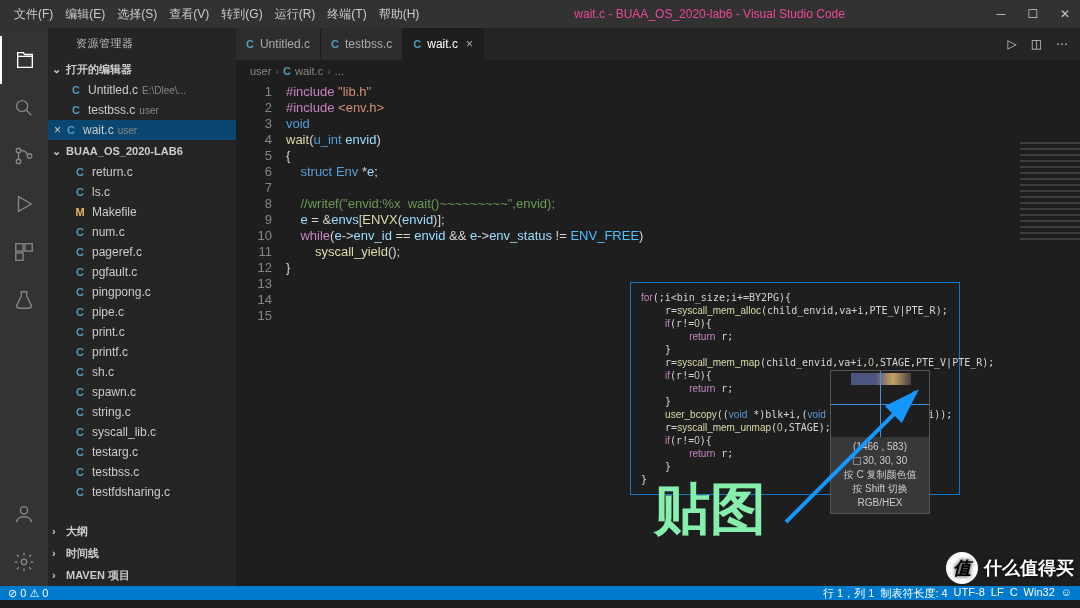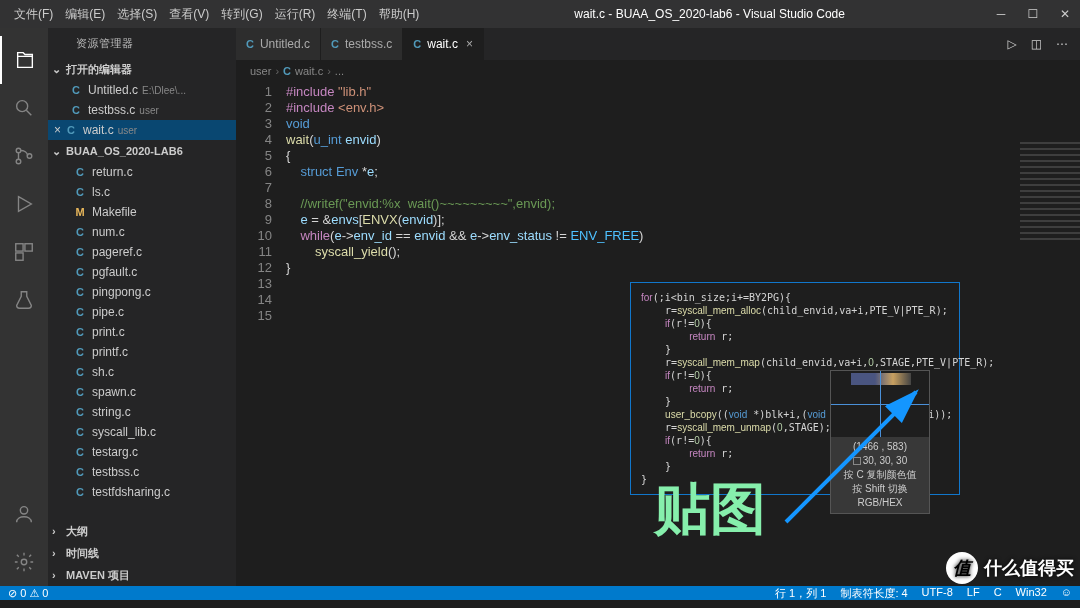--- a/index.html
+++ b/index.html
@@ -1,21 +1,21 @@
 <!DOCTYPE html>
 <html><head>
 <meta charset="utf-8">
 <style>
 * { margin: 0; padding: 0; box-sizing: border-box; font-family: "Segoe UI", "Microsoft YaHei", sans-serif; }
 body { width: 1080px; height: 608px; background: #1e1e1e; color: #ccc; overflow: hidden; position: relative; font-size: 12px; }
 
 .titlebar { height: 28px; background: #323233; display: flex; align-items: center; padding: 0 8px; color: #ccc; }
 .titlebar .menu { display: flex; }
 .titlebar .menu span { padding: 2px 6px; font-size: 12px; }
-.titlebar .title { flex: 1; text-align: center; font-size: 12px; color: #ffffff; }
+.titlebar .title { flex: 1; text-align: center; font-size: 12px; color: #ec4899; }
 .titlebar .wincontrols { display: flex; gap: 18px; }
 .titlebar .wincontrols span { width: 14px; text-align: center; color: #ccc; }
 
 .main { display: flex; height: calc(100% - 28px - 22px); }
 
 .activitybar { width: 48px; background: #333333; display: flex; flex-direction: column; align-items: center; padding-top: 8px; }
 .activitybar .icon { width: 48px; height: 48px; display: flex; align-items: center; justify-content: center; color: #858585; }
 .activitybar .icon.active { color: #fff; border-left: 2px solid #fff; }
 .activitybar .spacer { flex: 1; }
 
@@ -71,21 +71,21 @@
 .magnifier .preview::after { content: ""; position: absolute; top: 0; bottom: 0; left: 50%; border-left: 1px solid #4a90d9; }
 .magnifier .pixblock { position: absolute; top: 2px; left: 20px; width: 60px; height: 12px; background: linear-gradient(90deg, #4a5580 40%, #c8a060 70%, #444 100%); }
 .magnifier .info { background: #383838; padding: 3px 2px; line-height: 14px; }
 .magnifier .sq { display: inline-block; width: 8px; height: 8px; border: 1px solid #888; vertical-align: middle; margin-right: 2px; }
 
 .big-text { position: absolute; left: 418px; top: 444px; font-size: 56px; color: #86efac; font-weight: bold; font-family: "Microsoft YaHei"; }
 .arrow-svg { position: absolute; left: 540px; top: 354px; pointer-events: none; }
 
 .statusbar { height: 14px; background: #007acc; display: flex; align-items: center; color: #fff; font-size: 11px; padding: 0 8px; }
 .statusbar .left { display: flex; gap: 8px; }
-.statusbar .right { margin-left: auto; display: flex; gap: 14px; }
+.statusbar .right { margin-left: auto; display: flex; gap: 6px; }
 
 .watermark { position: absolute; right: 6px; bottom: 24px; display: flex; align-items: center; gap: 6px; color: #fff; font-size: 18px; font-weight: bold; text-shadow: 0 0 4px #000; }
 .watermark .circle { width: 32px; height: 32px; border-radius: 50%; background: #fff; color: #000; display: flex; align-items: center; justify-content: center; font-size: 18px; font-family: serif; font-style: italic; }
 
 svg.ico { width: 22px; height: 22px; }
 </style>
 </head>
 <body>
 
 <div class="titlebar">

